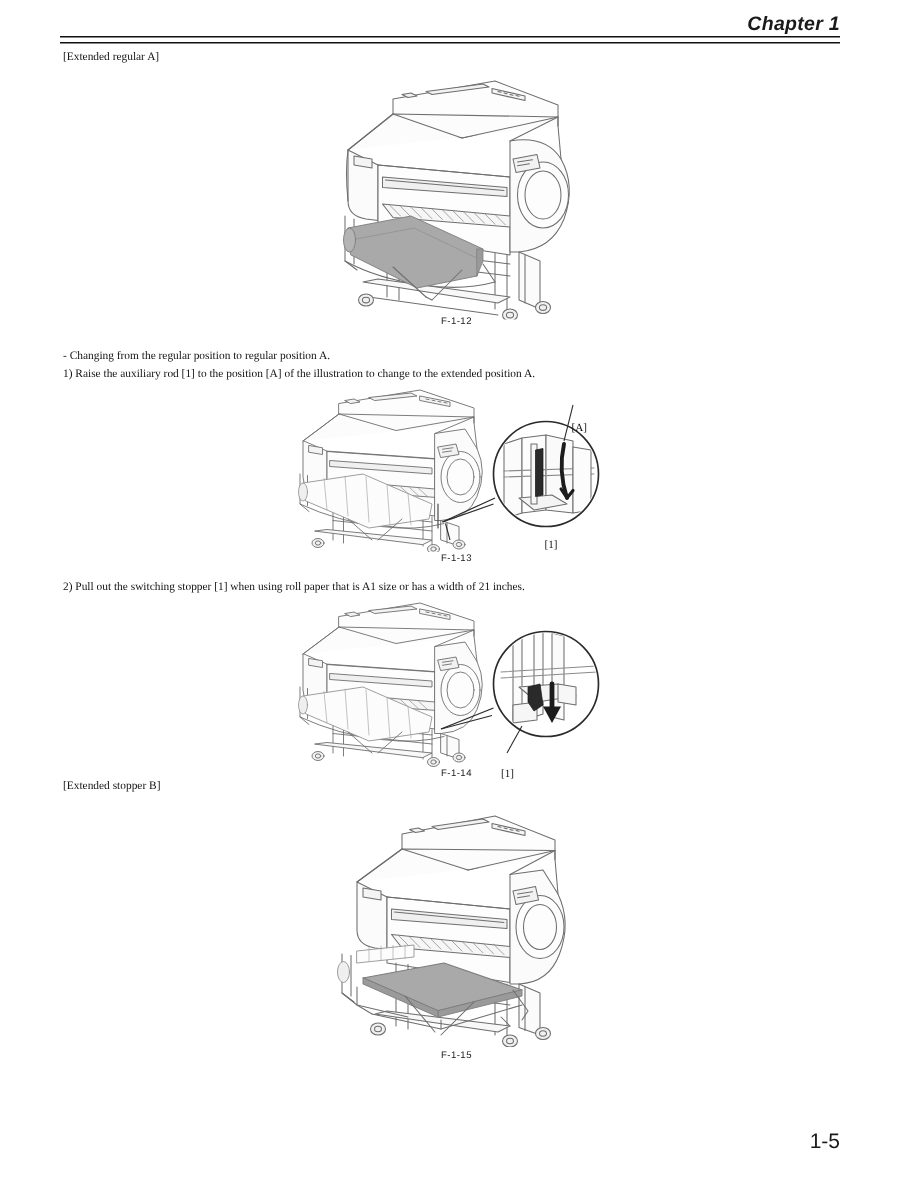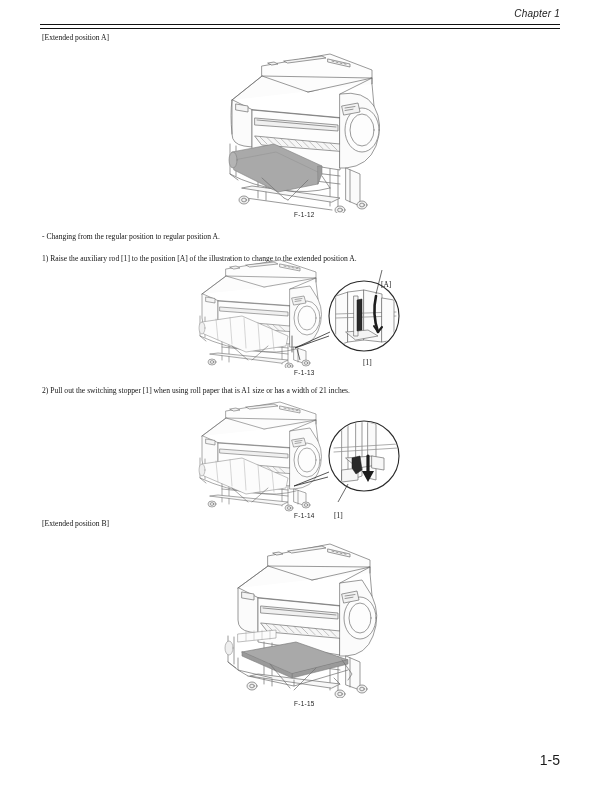--- a/index.html
+++ b/index.html
@@ -22,25 +22,25 @@
     left: 40px;
     top: 8px;
     width: 520px;
     height: 24px;
   }
   .chapter-label {
     position: absolute;
     right: 0;
     top: 0;
     font-style: italic;
-    font-size: 10px;
+    font-size: 13px;
     letter-spacing: 0.2px;
     color: #1a1a1a;
     font-family: "Liberation Sans", sans-serif;
-    font-weight: 400;
+    font-weight: 700;
   }
   .header-rule {
     position: absolute;
     left: 0;
     top: 16px;
     width: 100%;
     height: 3px;
     border-top: 1px solid #111;
     border-bottom: 1px solid #111;
   }
@@ -48,21 +48,21 @@
   
   .body-text {
     position: absolute;
     font-size: 7.6px;
     line-height: 1.35;
     color: #141414;
     white-space: nowrap;
   }
   .t-extA   { left: 42px; top: 33px; }
   .t-change { left: 42px; top: 232px; }
-  .t-step1  { left: 42px; top: 254px; }
+  .t-step1  { left: 42px; top: 244px; }
   .t-step2  { left: 42px; top: 386px; }
   .t-extB   { left: 42px; top: 519px; }
 
   
   .fig-caption {
     position: absolute;
     font-family: "Liberation Sans", sans-serif;
     font-size: 6.4px;
     letter-spacing: 0.3px;
     color: #1a1a1a;
@@ -107,21 +107,21 @@
   }
 </style>
 </head>
 <body>
 
 <div class="page-header">
   <div class="chapter-label">Chapter 1</div>
   <div class="header-rule"></div>
 </div>
 
-<div class="body-text t-extA">[Extended position A]</div>
+<div class="body-text t-extA">[Extended regular A]</div>
 
 <div class="figure fig-1">
   <svg viewBox="0 0 170 165" xmlns="http://www.w3.org/2000/svg">
     <g fill="none" stroke="#6e6e6e" stroke-width="0.7" stroke-linejoin="round" stroke-linecap="round">
 
       <path d="M40 18 L108 6 L150 22 L150 30 L86 44 L40 28 Z" fill="#fdfdfd"></path>
       <path d="M46 15 L52 14 L56 16 L50 17 Z" fill="#f2f2f2"></path>
       <path d="M62 13 L100 8 L104 10 L66 15 Z" fill="#f2f2f2"></path>
       <path d="M106 11 L128 16 L128 19 L106 14 Z" fill="#f5f5f5"></path>
 
@@ -429,21 +429,21 @@
 
       <path d="M142 104 L152 86" fill="none" stroke="#2a2a2a" stroke-width="0.7"></path>
     </g>
   </svg>
 </div>
 
 <div class="callout co-1-14">[1]</div>
 
 <div class="fig-caption cap-14">F-1-14</div>
 
-<div class="body-text t-extB">[Extended position B]</div>
+<div class="body-text t-extB">[Extended stopper B]</div>
 
 <div class="figure fig-4">
   <svg viewBox="0 0 180 160" xmlns="http://www.w3.org/2000/svg">
     <g fill="none" stroke="#6e6e6e" stroke-width="0.7" stroke-linejoin="round" stroke-linecap="round">
 
       <path d="M44 18 L106 6 L146 22 L146 29 L88 42 L44 28 Z" fill="#fdfdfd"></path>
       <path d="M49 15 L55 14 L59 16 L53 17 Z" fill="#f2f2f2"></path>
       <path d="M64 13 L98 8 L102 10 L68 15 Z" fill="#f2f2f2"></path>
       <path d="M104 11 L126 16 L126 19 L104 14 Z" fill="#f5f5f5"></path>
       <path d="M108 13 L110 13.5 M112 14 L114 14.5 M116 15 L118 15.5 M120 15.7 L122 16.2"></path>

